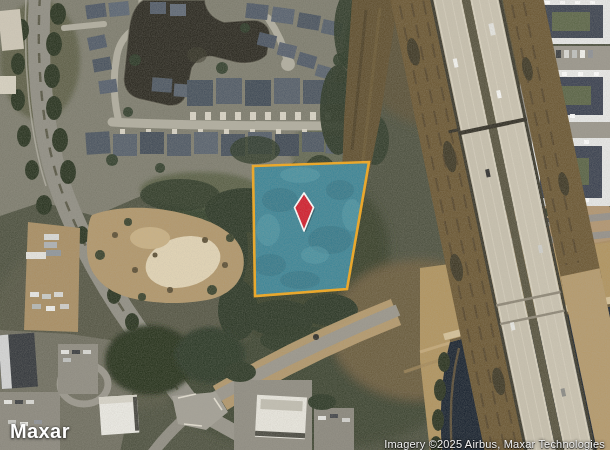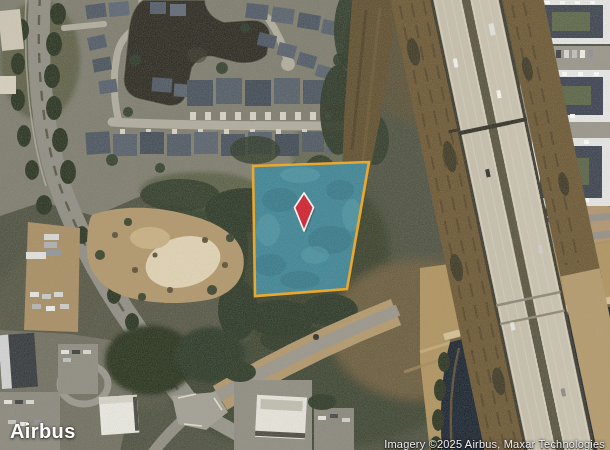--- a/index.html
+++ b/index.html
@@ -475,15 +475,15 @@
   </g>
 
   <g>
     <path d="M305.5,196 L315,209.5 L305.5,232.5 L296,209.5 Z" fill="#000000" opacity="0.3"></path>
     <path d="M304,193 L313.5,207.5 L304,231 L294.5,207.5 Z" stroke-width="1.7" stroke-linejoin="round" fill="#D31E2E" stroke="#FFFFFF"></path>
   </g>
 
   <rect x="0" y="0" width="610" height="450" filter="url(#grain)" opacity="0.5"></rect>
 </svg>
 
-  <div class="google-logo">Airbus</div>
+  <div class="google-logo">Maxar</div>
   <div class="attribution">Imagery ©2025 Airbus, Maxar Technologies</div>
 </div>
 
 </body></html>

